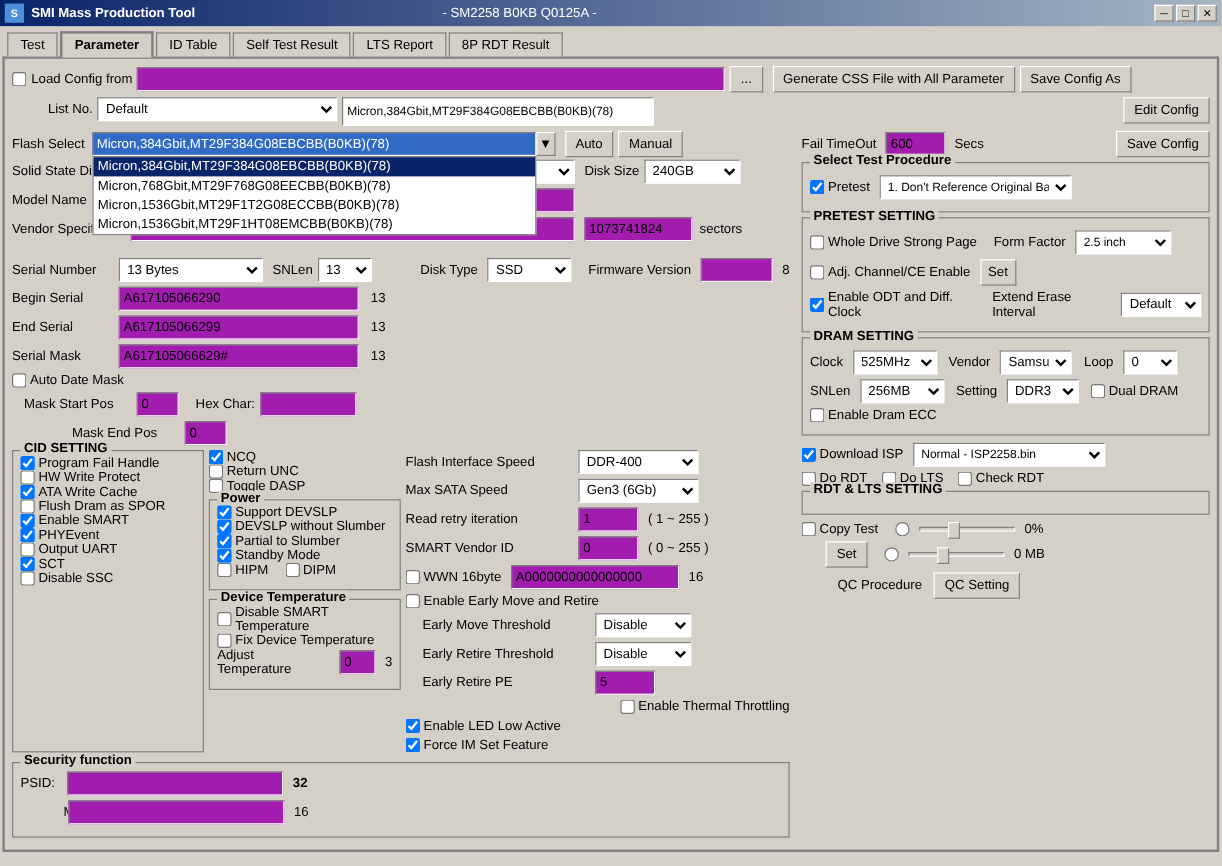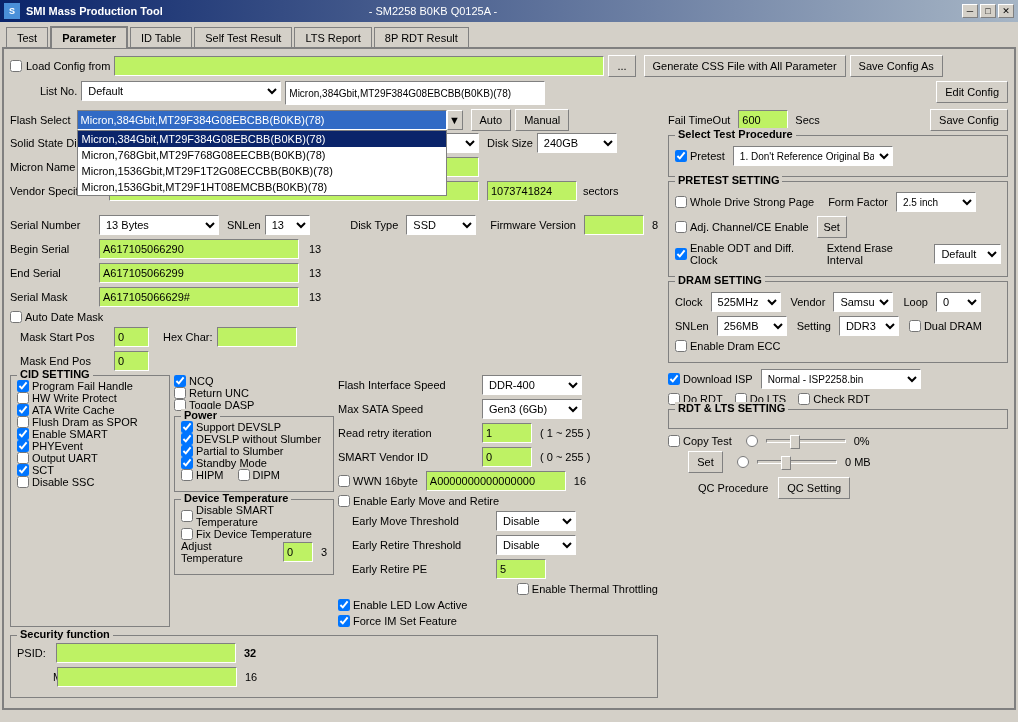--- a/index.html
+++ b/index.html
@@ -14,21 +14,21 @@
     
     .main-container { background: #d4d0c8; padding: 2px; }
     
     .tab-bar { display: flex; align-items: flex-end; padding: 2px 4px 0; gap: 2px; }
     .tab { padding: 2px 10px; background: #d4d0c8; border: 1px solid #808080; border-bottom: none; cursor: pointer; font-size: 11px; height: 20px; display: flex; align-items: center; }
     .tab.active { background: #d4d0c8; border: 2px solid #808080; border-bottom: none; font-weight: bold; margin-bottom: -1px; z-index: 1; height: 22px; }
     .tab-content { border: 2px solid #808080; background: #d4d0c8; padding: 6px; min-height: 660px; }
     
     .row { display: flex; align-items: center; gap: 4px; margin-bottom: 4px; }
     
-    input[type="text"], input[type="number"] { height: 20px; border: 1px solid; border-color: #808080 #fff #fff #808080; background: #bef264; padding: 1px 3px; font-size: 11px; }
+    input[type="text"], input[type="number"] { height: 20px; border: 1px solid; border-color: #808080 #fff #fff #808080; background: #a21caf; padding: 1px 3px; font-size: 11px; }
     
     select { height: 20px; border: 1px solid; border-color: #808080 #fff #fff #808080; background: white; font-size: 11px; padding: 0 2px; }
     
     .btn { height: 22px; background: #d4d0c8; border: 1px solid; border-color: #fff #808080 #808080 #fff; padding: 1px 8px; cursor: pointer; font-size: 11px; white-space: nowrap; display: flex; align-items: center; justify-content: center; }
     
     .checkbox-label { display: flex; align-items: center; gap: 3px; cursor: pointer; }
     input[type="checkbox"] { width: 12px; height: 12px; margin: 0; cursor: pointer; }
     input[type="radio"] { width: 12px; height: 12px; margin: 0; cursor: pointer; }
     
     .group-box { border: 1px solid #808080; padding: 4px 6px 6px; margin-bottom: 4px; position: relative; }
@@ -127,21 +127,21 @@
             <span style="width:95px;">Solid State Dis</span>
             <select style="width:370px; font-size:10px;">
               <option>Micron,384Gbit,MT29F384G08EBCBB(B0KB)(78)</option>
             </select>
             <span style="margin-left:4px;">Disk Size</span>
             <select style="width:80px;">
               <option>240GB</option>
             </select>
           </div>
           <div class="row">
-            <span style="width:95px;">Micron Name</span>
+            <span style="width:95px;">Model Name</span>
             <input type="text" style="width: 370px;">
           </div>
           <div class="row">
             <span style="width:95px;">Vendor Specif</span>
             <input type="text" style="width: 370px;">
             <input type="text" style="width: 90px; margin-left: 4px;" value="1073741824">
             <span style="margin-left:2px;">sectors</span>
           </div>
         </div>
 
@@ -185,21 +185,21 @@
             <span>Auto Date Mask</span>
           </label>
         </div>
         <div class="row" style="margin-left:10px;">
           <span style="width:90px;">Mask Start Pos</span>
           <input type="text" style="width: 35px;" value="0">
           <span style="margin-left:10px;">Hex Char:</span>
           <input type="text" style="width: 80px;">
         </div>
         <div class="row" style="margin-left:10px;">
-          <span style="width:90px;">Mask End Pos</span>
+          <span style="width:90px;margin-left:40px;">Mask End Pos</span>
           <input type="text" style="width: 35px;" value="0">
         </div>
 
         <div style="display:flex; gap:4px; margin-top:2px;">
 
           <div class="group-box" style="width:160px;">
             <span class="group-box-title">CID SETTING</span>
             <label class="checkbox-label">
                 <input type="checkbox" checked="" style="">
                 <span>Program Fail Handle</span>

